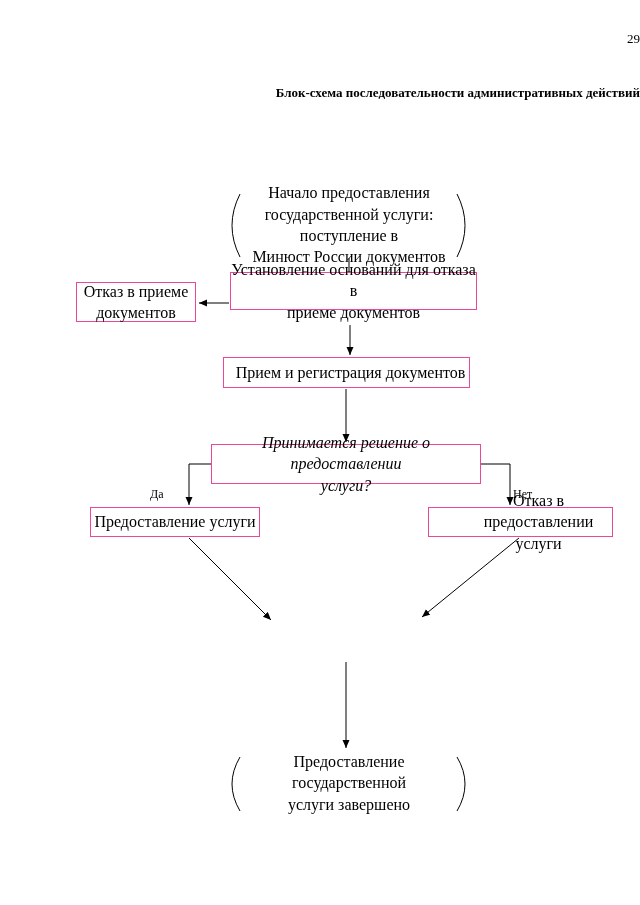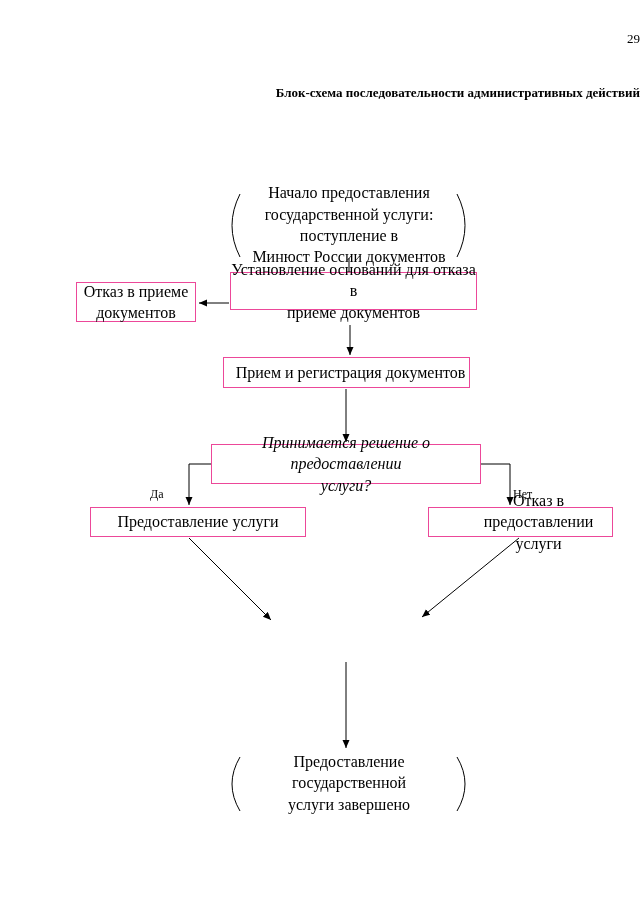--- a/index.html
+++ b/index.html
@@ -93,21 +93,21 @@
 документов</div>
 
   <div class="abs node rect" style="left:223px; top:357px; width:247px; height:31px;padding-left:8px;">Прием и регистрация документов</div>
 
   <div class="abs node rect" style="left:211px; top:444px; width:270px; height:40px;font-style:italic;">Принимается решение о предоставлении
 услуги?</div>
 
   <div class="abs branch-label" style="left:150px; top:487px; width:36px;">Да</div>
   <div class="abs branch-label" style="left:513px; top:487px; width:40px;">Нет</div>
 
-  <div class="abs node rect" style="left:90px; top:507px; width:216px; height:30px;">Предоставление услуги</div>
+  <div class="abs node rect" style="left:90px; top:507px; width:170px; height:30px;">Предоставление услуги</div>
 
   <div class="abs node rect" style="left:428px; top:507px; width:185px; height:30px;padding-left:36px;">Отказ в предоставлении услуги</div>
 
 
   <div class="abs node" style="left:236px; top:755px; width:226px; height:56px;">Предоставление государственной
 услуги завершено</div>
 
 </div>
 
 </body></html>

